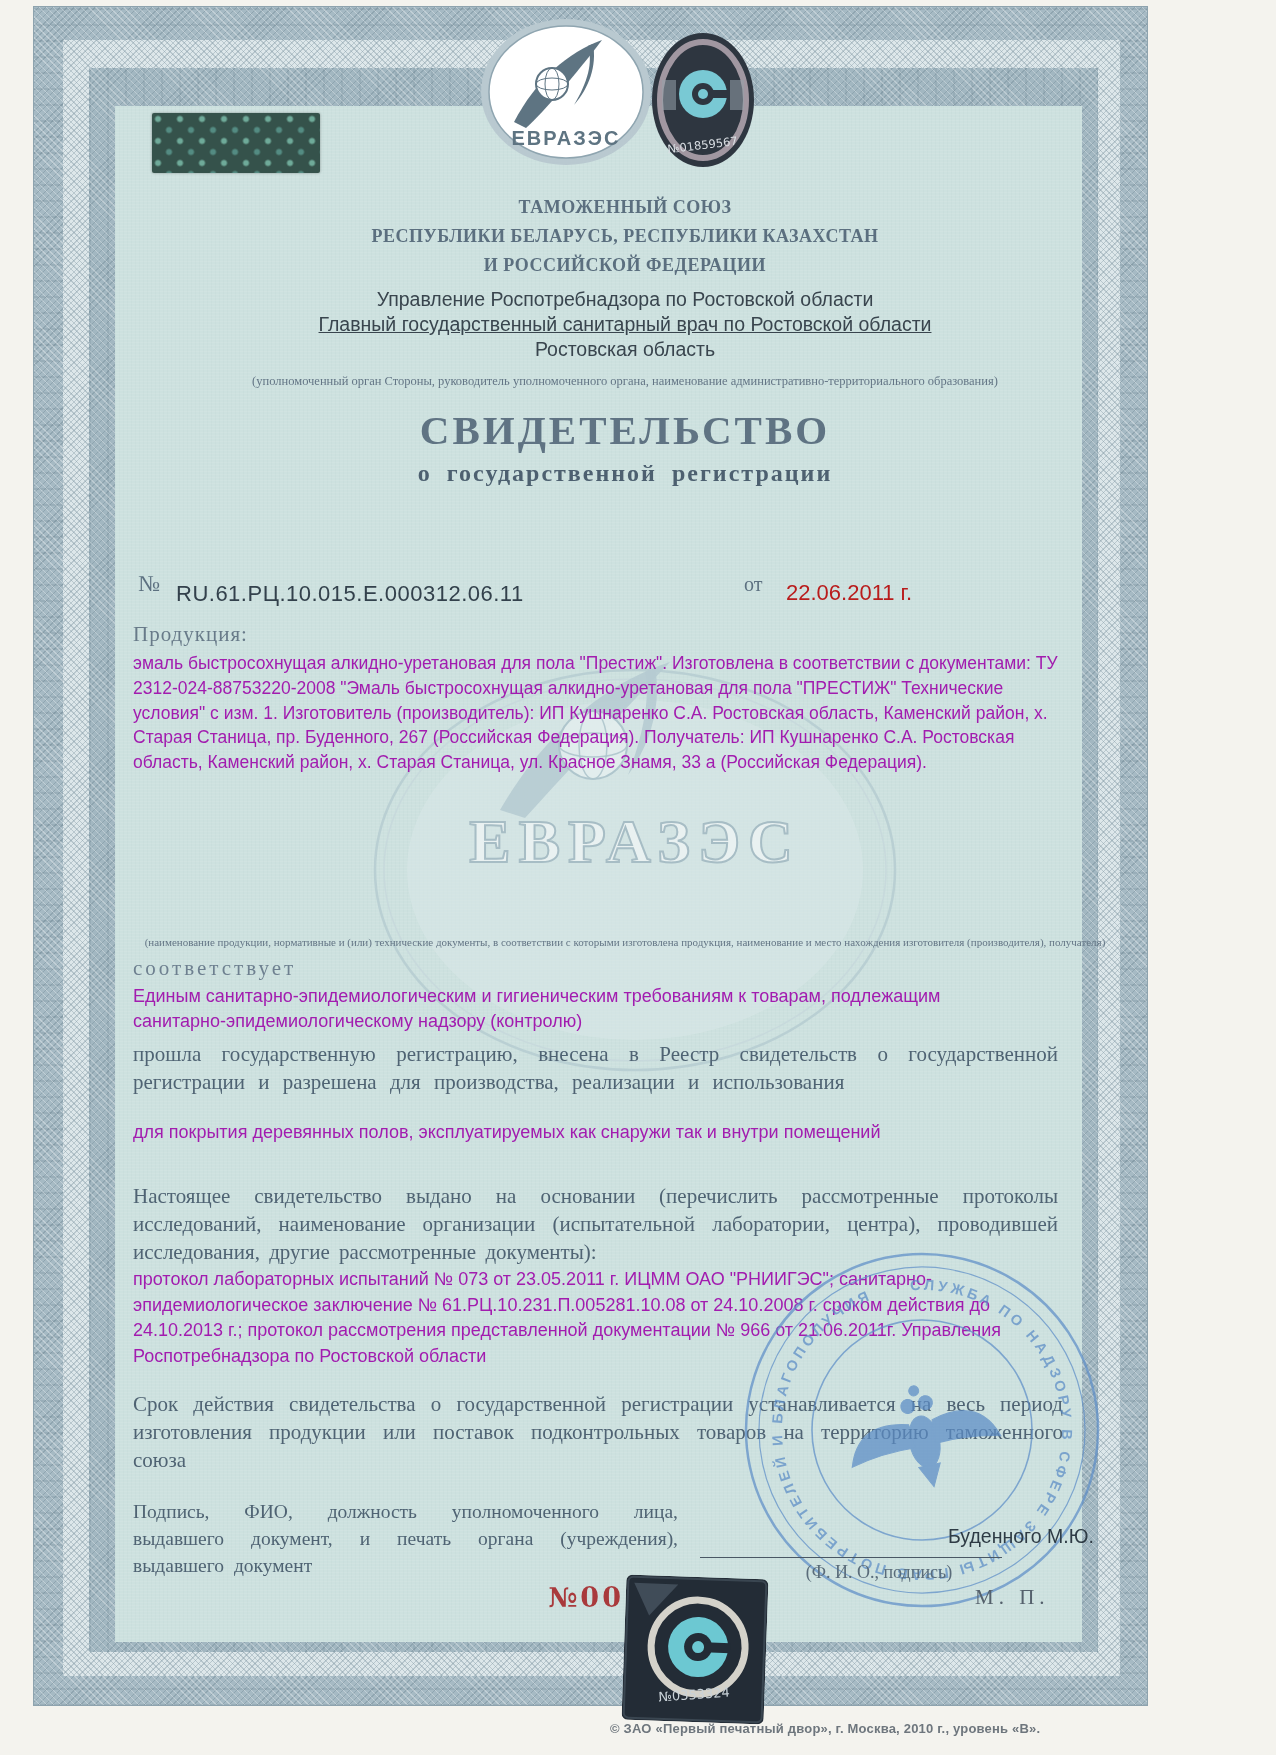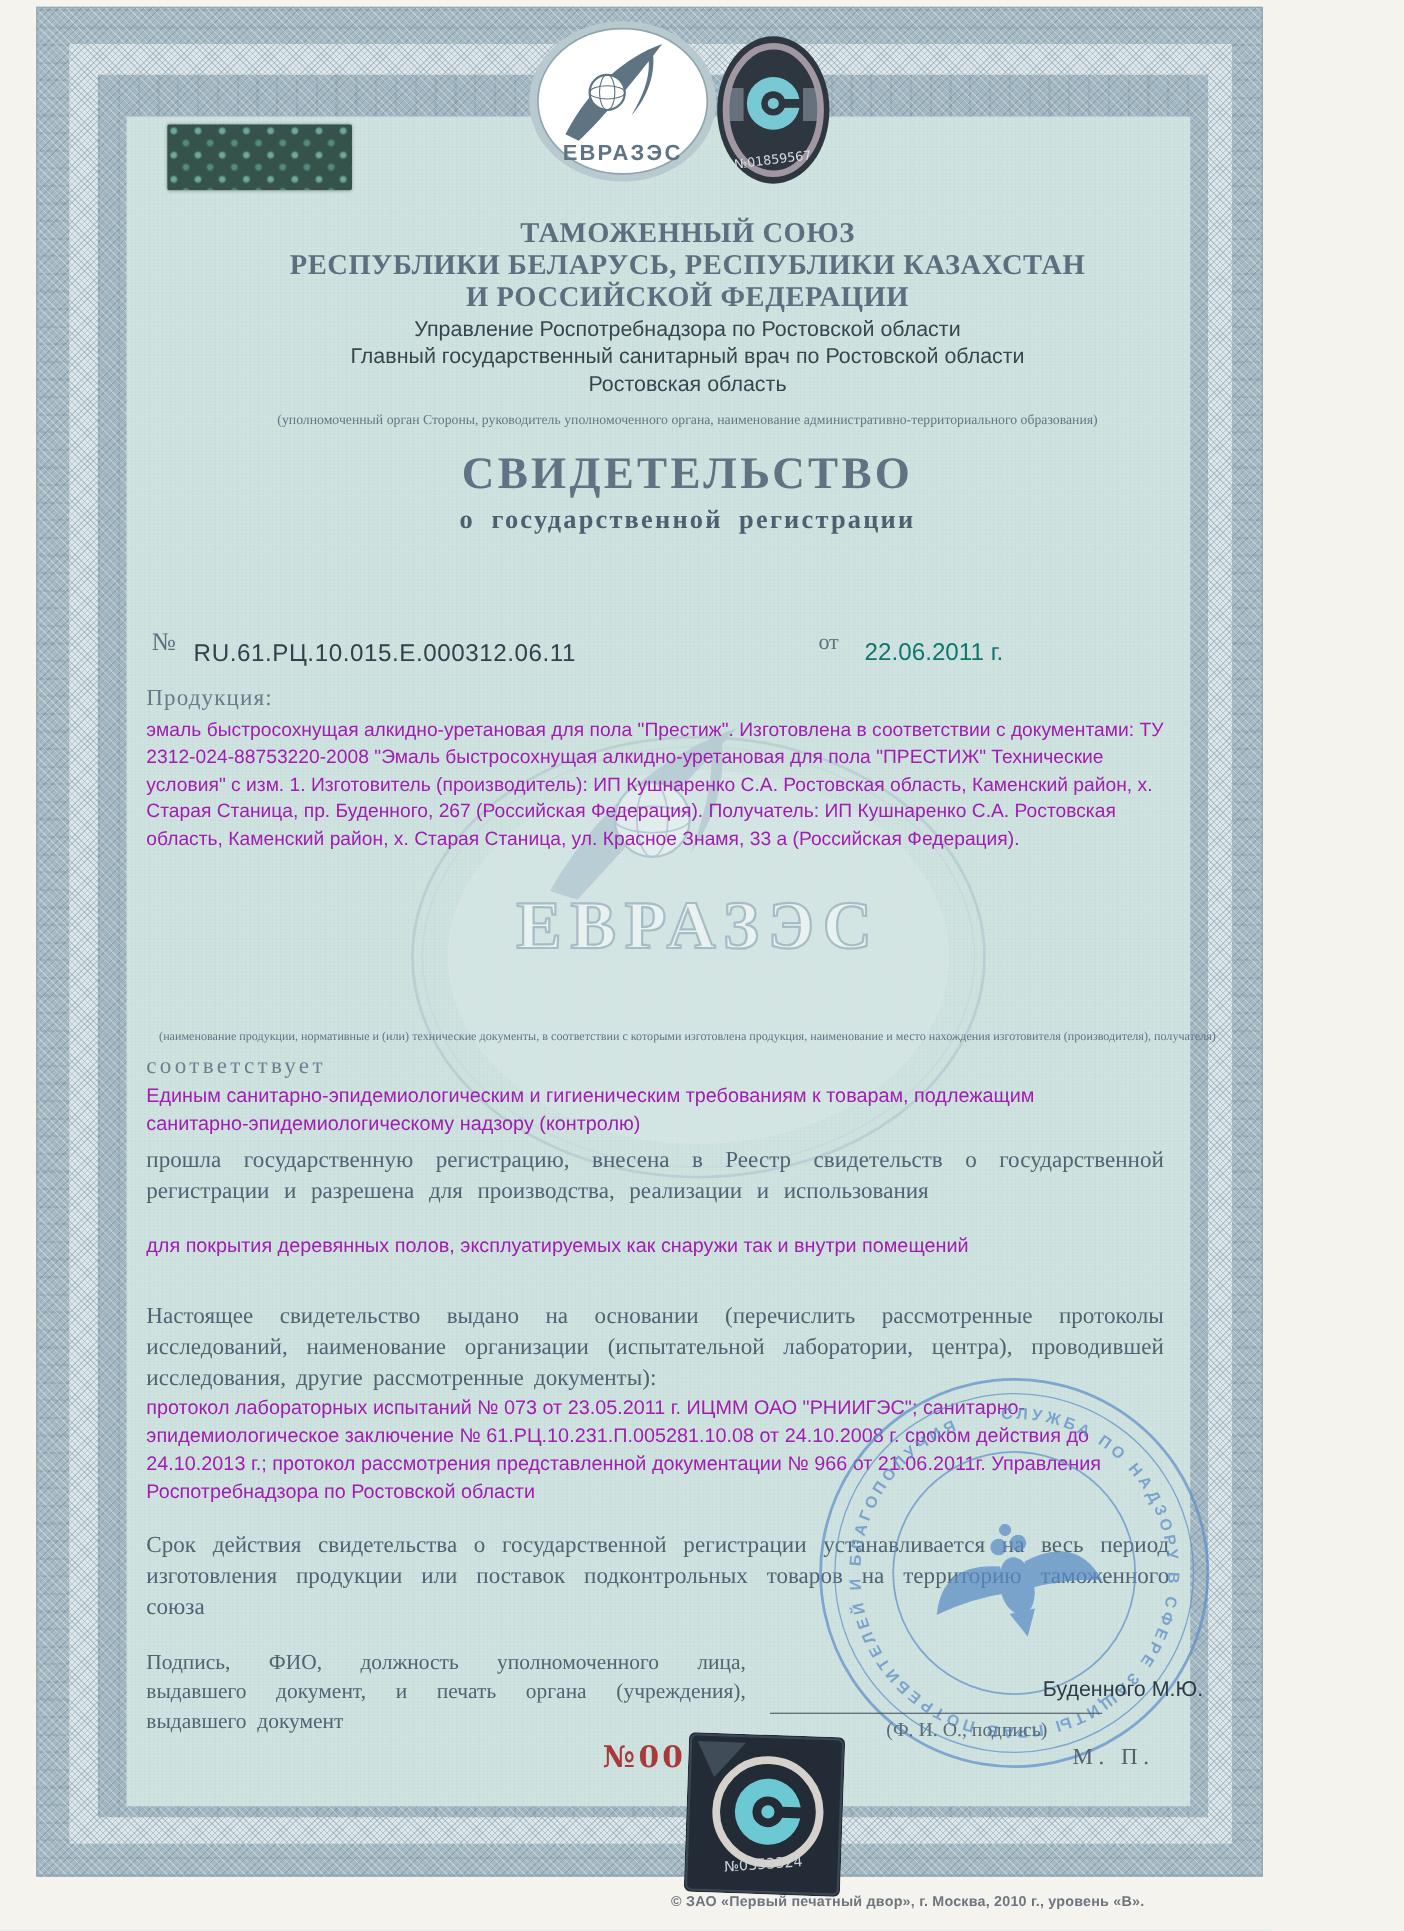--- a/index.html
+++ b/index.html
@@ -36,21 +36,21 @@
     background-image:
       radial-gradient(circle at 6px 6px, rgba(120,190,170,.8) 2px, rgba(40,80,70,.0) 4px),
       radial-gradient(circle at 17px 17px, rgba(90,160,150,.7) 2px, rgba(40,80,70,.0) 4px);
     background-size:22px 22px;
     box-shadow:0 0 3px rgba(0,0,0,.35);opacity:.94;}
   
   .ctr{text-align:center;}
   .serif{font-family:"Liberation Serif","DejaVu Serif",serif;}
   .sans{font-family:"Liberation Sans","DejaVu Sans",sans-serif;}
   .hdr{left:150px;width:950px;text-align:center;color:#5b6f7f;
-       font-family:"Liberation Serif",serif;font-weight:bold;font-size:26px;letter-spacing:.5px;}
+       font-family:"Liberation Serif",serif;font-weight:bold;font-size:18px;letter-spacing:.5px;}
   .auth{left:150px;width:950px;text-align:center;color:#39454e;font-size:19.5px;}
   .note{color:#637585;font-family:"Liberation Serif",serif;white-space:nowrap;text-align:center;}
   .formtext{color:#4f6373;font-family:"Liberation Serif",serif;font-size:21px;line-height:28px;text-align:justify;}
   .typed{color:#a21caf;font-size:18px;line-height:25px;}
   .red-no{color:#a93a3c;font-family:"DejaVu Serif",serif;font-weight:bold;font-size:27px;letter-spacing:3px;}
   .sig-line{border-top:1.5px solid #495764;height:0;}
   .footer{color:#6e767d;font-size:13px;font-weight:bold;letter-spacing:.2px;}
 </style>
 </head>
 <body>
@@ -97,32 +97,32 @@
   <rect x="53" y="60" width="26" height="8" fill="#2e3640"></rect>
   <circle cx="53" cy="64" r="5" fill="#79c9d4"></circle>
   <text x="53" y="119" text-anchor="middle" font-size="11.5" fill="#d9dee3" font-family="DejaVu Sans,sans-serif" transform="rotate(-7 53 119)">№01859567</text>
 </svg>
 
 <div class="abs hdr" style="top:197px;">ТАМОЖЕННЫЙ СОЮЗ</div>
 <div class="abs hdr" style="top:226px;">РЕСПУБЛИКИ БЕЛАРУСЬ, РЕСПУБЛИКИ КАЗАХСТАН</div>
 <div class="abs hdr" style="top:255px;">И РОССИЙСКОЙ ФЕДЕРАЦИИ</div>
 
 <div class="abs auth" style="top:288px;">Управление Роспотребнадзора по Ростовской области</div>
-<div class="abs auth" style="top:313px;">Главный государственный санитарный врач по Ростовской области</div>
+<div class="abs auth" style="top:313px;text-decoration:underline;">Главный государственный санитарный врач по Ростовской области</div>
 <div class="abs auth" style="top:338px;">Ростовская область</div>
 
 <div class="abs note" style="left:150px;top:374px;width:950px;font-size:12.5px;">(уполномоченный орган Стороны, руководитель уполномоченного органа, наименование административно-территориального образования)</div>
 
 <div class="abs ctr serif" style="left:150px;top:406px;width:950px;font-size:41px;font-weight:bold;letter-spacing:3px;color:#5f7383;">СВИДЕТЕЛЬСТВО</div>
 <div class="abs ctr serif" style="left:150px;top:460px;width:950px;font-size:24px;font-weight:bold;letter-spacing:2px;word-spacing:7px;color:#4d6070;">о государственной регистрации</div>
 
 <div class="abs serif" style="left:138px;top:571px;font-size:23px;color:#5c7080;">№</div>
 <div class="abs sans" style="left:176px;top:581px;font-size:22px;letter-spacing:.5px;color:#33414c;">RU.61.РЦ.10.015.Е.000312.06.11</div>
 <div class="abs serif" style="left:744px;top:573px;font-size:20px;color:#5c7080;">от</div>
-<div class="abs sans" style="left:786px;top:580px;font-size:22px;color:#0f766e;">22.06.2011 г.</div>
+<div class="abs sans" style="left:786px;top:580px;font-size:22px;color:#b91c1c;">22.06.2011 г.</div>
 
 <div class="abs serif" style="left:133px;top:622px;font-size:21px;letter-spacing:1px;color:#687a89;">Продукция:</div>
 <div class="abs typed" style="left:133px;top:651px;width:937px;font-size:17.5px;line-height:24.8px;">эмаль быстросохнущая алкидно-уретановая для пола "Престиж". Изготовлена в соответствии с документами: ТУ 2312-024-88753220-2008 "Эмаль быстросохнущая алкидно-уретановая для пола "ПРЕСТИЖ" Технические условия" с изм. 1. Изготовитель (производитель): ИП Кушнаренко С.А. Ростовская область, Каменский район, х. Старая Станица, пр. Буденного, 267 (Российская Федерация). Получатель: ИП Кушнаренко С.А. Ростовская область, Каменский район, х. Старая Станица, ул. Красное Знамя, 33 а (Российская Федерация).</div>
 
 <div class="abs note" style="left:120px;top:936px;width:1010px;font-size:11px;">(наименование продукции, нормативные и (или) технические документы, в соответствии с которыми изготовлена продукция, наименование и место нахождения изготовителя (производителя), получателя)</div>
 
 <div class="abs serif" style="left:133px;top:956px;font-size:21px;letter-spacing:3px;color:#6e8090;">соответствует</div>
 <div class="abs typed" style="left:133px;top:984px;width:905px;">Единым санитарно-эпидемиологическим и гигиеническим требованиям к товарам, подлежащим санитарно-эпидемиологическому надзору (контролю)</div>
 
 <div class="abs formtext" style="left:133px;top:1040px;width:925px;word-spacing:8px;">прошла государственную регистрацию, внесена в Реестр свидетельств о государственной регистрации и разрешена для производства, реализации и использования</div>

